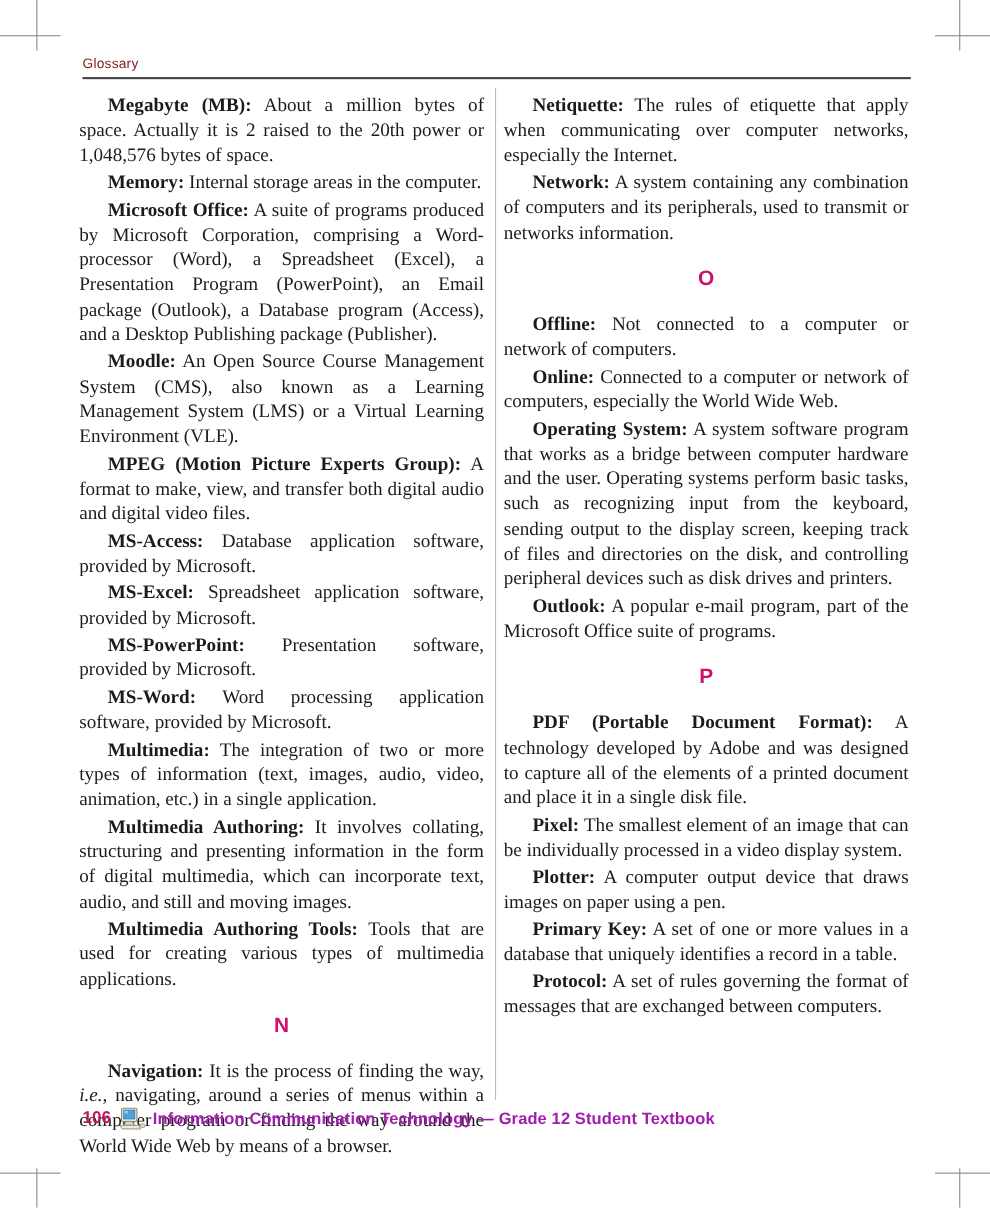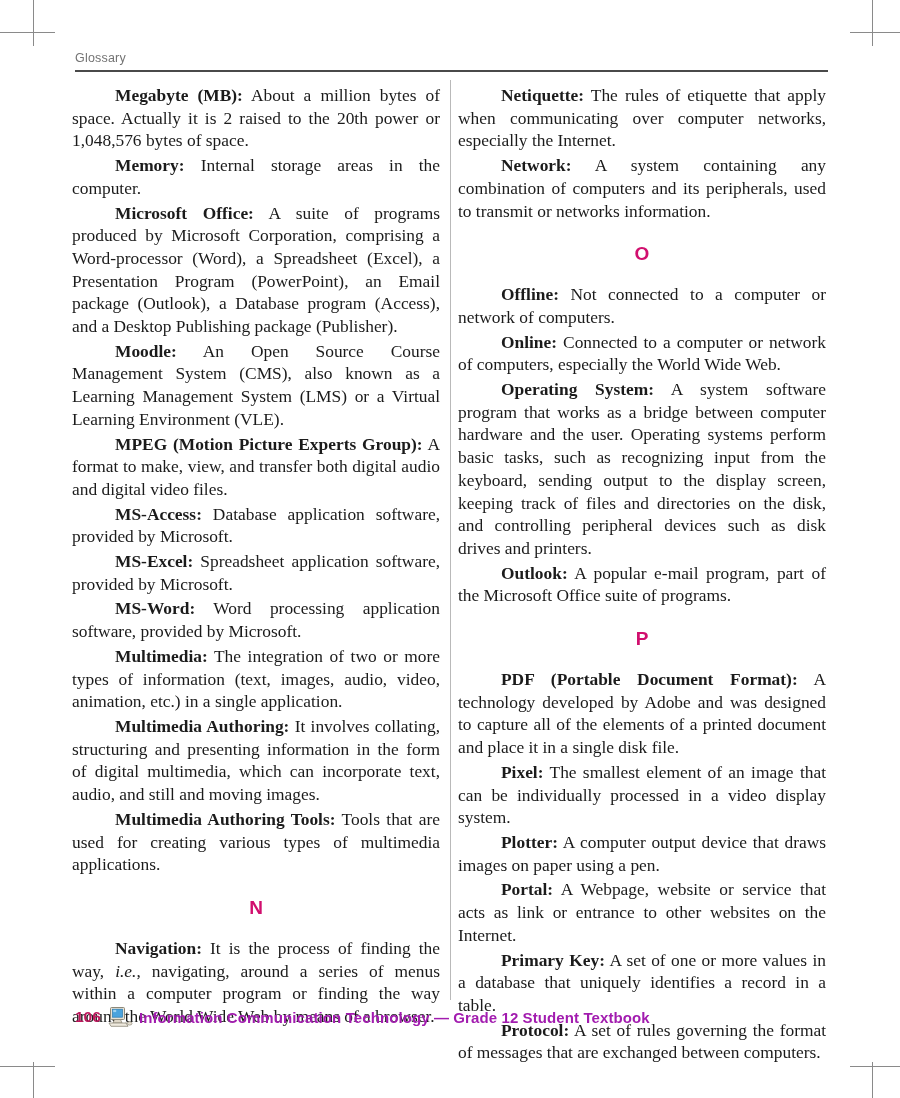--- a/index.html
+++ b/index.html
@@ -44,21 +44,21 @@
     width: 900px;
     height: 1098px;
   }
 
   .running-head {
     position: absolute;
     left: 75px;
     top: 51px;
     font-family: "Liberation Sans", "DejaVu Sans", sans-serif;
     font-size: 12.5px;
-    color: #737373;
+    color: #7f1d1d;
     letter-spacing: 0.2px;
   }
 
   .head-rule {
     position: absolute;
     left: 75px;
     top: 70px;
     width: 753px;
     height: 2px;
     background: #4a4a4a;
@@ -92,21 +92,20 @@
     margin: 0 0 2px 0;
     text-indent: 26px;
     text-align: justify;
     font-size: 17.4px;
     line-height: 1.305;
     hyphens: none;
     -webkit-hyphens: none;
   }
   .entry .term {
     font-weight: bold;
-    margin-left: 17px;
   }
   .entry .ital {
     font-style: italic;
   }
 
   
   .letter {
     text-align: center;
     text-indent: 0;
     font-family: "Liberation Sans", "DejaVu Sans", sans-serif;
@@ -171,20 +170,21 @@
       <p class="entry"><span class="term">Microsoft Office:</span><span> A suite of programs produced by Microsoft Corporation, comprising a Word-processor (Word), a Spreadsheet (Excel), a Presentation Program (PowerPoint), an Email package (Outlook), a Database program (Access), and a Desktop Publishing package (Publisher).</span></p>
 
       <p class="entry"><span class="term">Moodle:</span><span> An Open Source Course Management System (CMS), also known as a Learning Management System (LMS) or a Virtual Learning Environment (VLE).</span></p>
 
       <p class="entry"><span class="term">MPEG (Motion Picture Experts Group):</span><span> A format to make, view, and transfer both digital audio and digital video files.</span></p>
 
       <p class="entry"><span class="term">MS-Access:</span><span> Database application software, provided by Microsoft.</span></p>
 
       <p class="entry"><span class="term">MS-Excel:</span><span> Spreadsheet application software, provided by Microsoft.</span></p>
 
+      <p class="entry"><span class="term">MS-PowerPoint:</span><span> Presentation software, provided by Microsoft.</span></p>
 
       <p class="entry"><span class="term">MS-Word:</span><span> Word processing application software, provided by Microsoft.</span></p>
 
       <p class="entry"><span class="term">Multimedia:</span><span> The integration of two or more types of information (text, images, audio, video, animation, etc.) in a single application.</span></p>
 
       <p class="entry"><span class="term">Multimedia Authoring:</span><span> It involves collating, structuring and presenting information in the form of digital multimedia, which can incorporate text, audio, and still and moving images.</span></p>
 
       <p class="entry"><span class="term">Multimedia Authoring Tools:</span><span> Tools that are used for creating various types of multimedia applications.</span></p>
 
       <p class="letter">N</p>
@@ -210,21 +210,20 @@
       <p class="entry"><span class="term">Outlook:</span><span> A popular e-mail program, part of the Microsoft Office suite of programs.</span></p>
 
       <p class="letter">P</p>
 
       <p class="entry"><span class="term">PDF (Portable Document Format):</span><span> A technology developed by Adobe and was designed to capture all of the elements of a printed document and place it in a single disk file.</span></p>
 
       <p class="entry"><span class="term">Pixel:</span><span> The smallest element of an image that can be individually processed in a video display system.</span></p>
 
       <p class="entry"><span class="term">Plotter:</span><span> A computer output device that draws images on paper using a pen.</span></p>
 
-      <p class="entry"><span class="term">Portal:</span><span> A Webpage, website or service that acts as link or entrance to other websites on the Internet.</span></p>
 
       <p class="entry"><span class="term">Primary Key:</span><span> A set of one or more values in a database that uniquely identifies a record in a table.</span></p>
 
       <p class="entry"><span class="term">Protocol:</span><span> A set of rules governing the format of messages that are exchanged between computers.</span></p>
 
     </div>
   </div>
 
   <div class="footer">
     <span class="folio">106</span>

